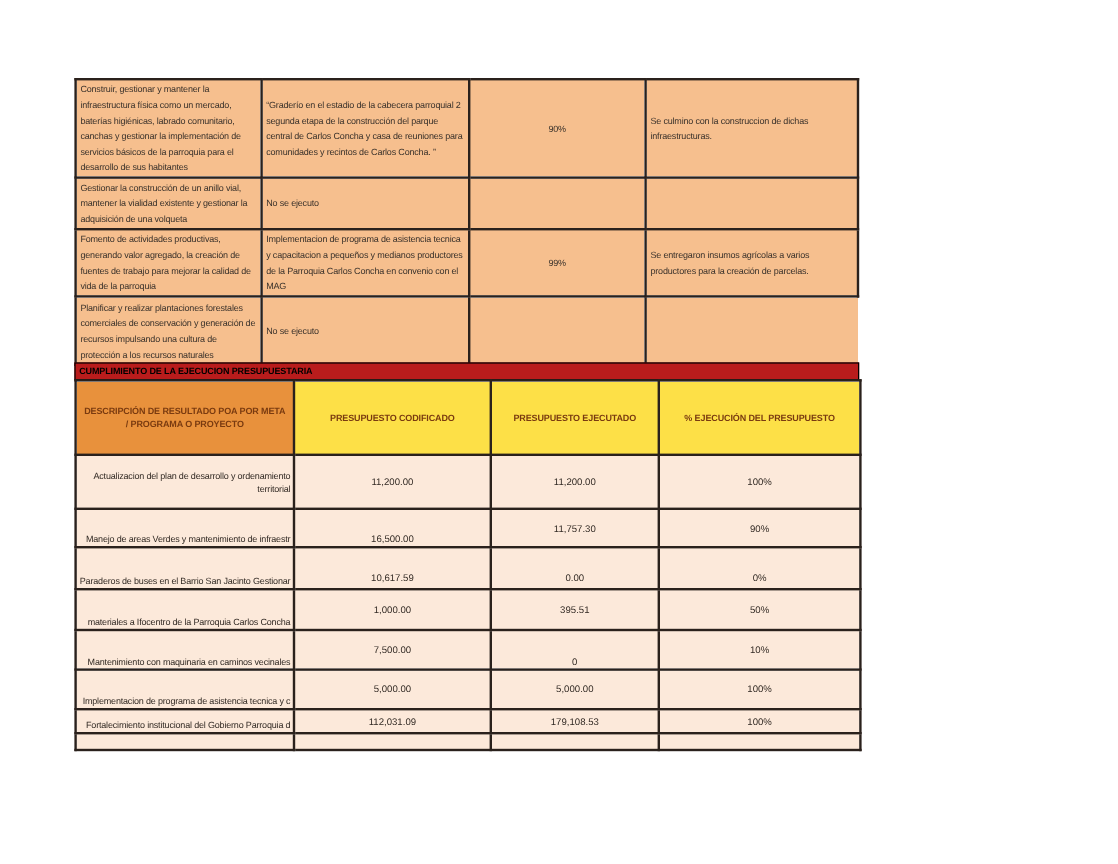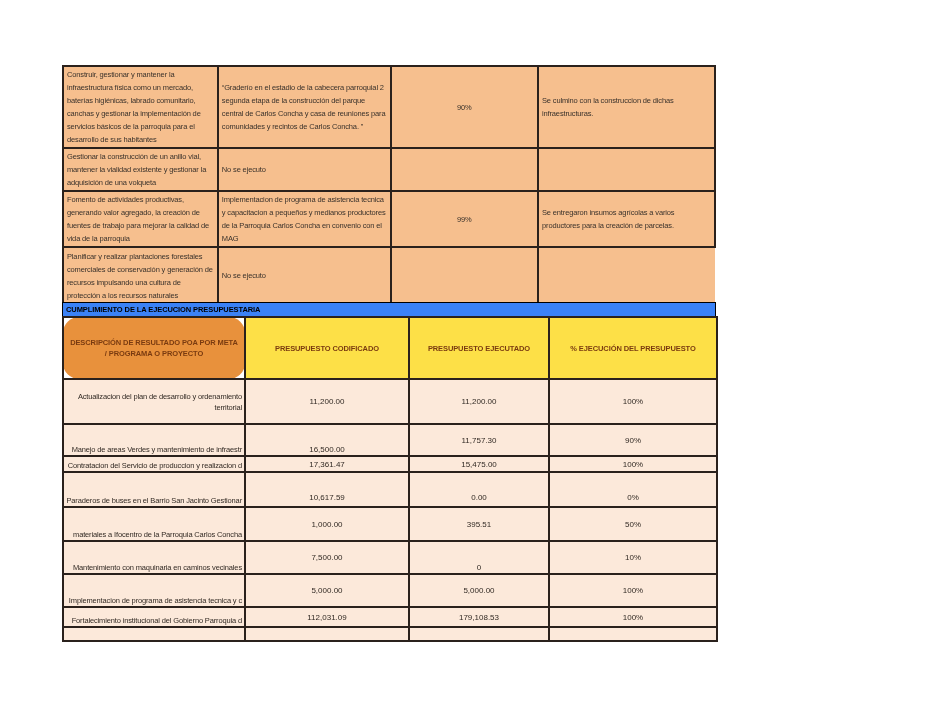--- a/index.html
+++ b/index.html
@@ -26,36 +26,36 @@
   .t-top .c4{width:168px;}
   .t-top .rA{height:74px;}
   .t-top .rB{height:38px;}
   .t-top .rC{height:42px;}
   .t-top .rD{height:57px;}
   .t-top td.no-corner{border-bottom:none;border-right:none;}
 
   
   .budget-title{
     left:62px;top:302px;width:654px;height:15px;box-sizing:border-box;
-    background:#3b82f6;border:1px solid #000;
+    background:#b91c1c;border:1px solid #000;
     font-size:7.5px;font-weight:bold;letter-spacing:-0.1px;color:#000;
     line-height:13px;padding-left:3px;
   }
 
   
   .t-budget{left:62px;top:316px;width:654px;font-size:7.5px;letter-spacing:-0.15px;}
   .t-budget col.c1{width:182px;}
   .t-budget col.c2{width:164px;}
   .t-budget col.c3{width:140px;}
   .t-budget col.c4{width:168px;}
   .t-budget th{
     background:#fde047;color:#7a3b10;font-weight:bold;text-align:center;
     vertical-align:middle;font-size:7.5px;line-height:11px;letter-spacing:-0.1px;
   }
-  .t-budget th.dark{background:#e8913c;padding:0 6px;border-radius:16px;}
+  .t-budget th.dark{background:#e8913c;padding:0 6px;}
   .t-budget .hrow{height:62px;}
   .t-budget td{background:#fce9da;color:#322a24;}
   .t-budget td.desc{
     text-align:right;vertical-align:bottom;white-space:nowrap;padding:1px 2px;
   }
   .t-budget td.desc.wrap{
     white-space:normal;text-align:right;vertical-align:middle;line-height:11px;
   }
   .t-budget td.num{text-align:center;vertical-align:middle;font-size:8px;letter-spacing:0;}
   .t-budget td.num.vtop{vertical-align:top;padding-top:20px;}
@@ -123,26 +123,20 @@
     <td class="num">11,200.00</td>
     <td class="num">11,200.00</td>
     <td class="num">100%</td>
   </tr>
   <tr class="r2">
     <td class="desc">Manejo de areas Verdes y mantenimiento de infraestr</td>
     <td class="num vtop">16,500.00</td>
     <td class="num">11,757.30</td>
     <td class="num">90%</td>
   </tr>
-  <tr class="r3">
-    <td class="desc">Contratacion del Servicio de produccion y realizacion d</td>
-    <td class="num">17,361.47</td>
-    <td class="num">15,475.00</td>
-    <td class="num">100%</td>
-  </tr>
   <tr class="r4">
     <td class="desc">Paraderos de buses en el Barrio San Jacinto Gestionar</td>
     <td class="num vtop">10,617.59</td>
     <td class="num vtop">0.00</td>
     <td class="num vtop">0%</td>
   </tr>
   <tr class="r5">
     <td class="desc">materiales a Ifocentro de la Parroquia Carlos Concha</td>
     <td class="num">1,000.00</td>
     <td class="num">395.51</td>

